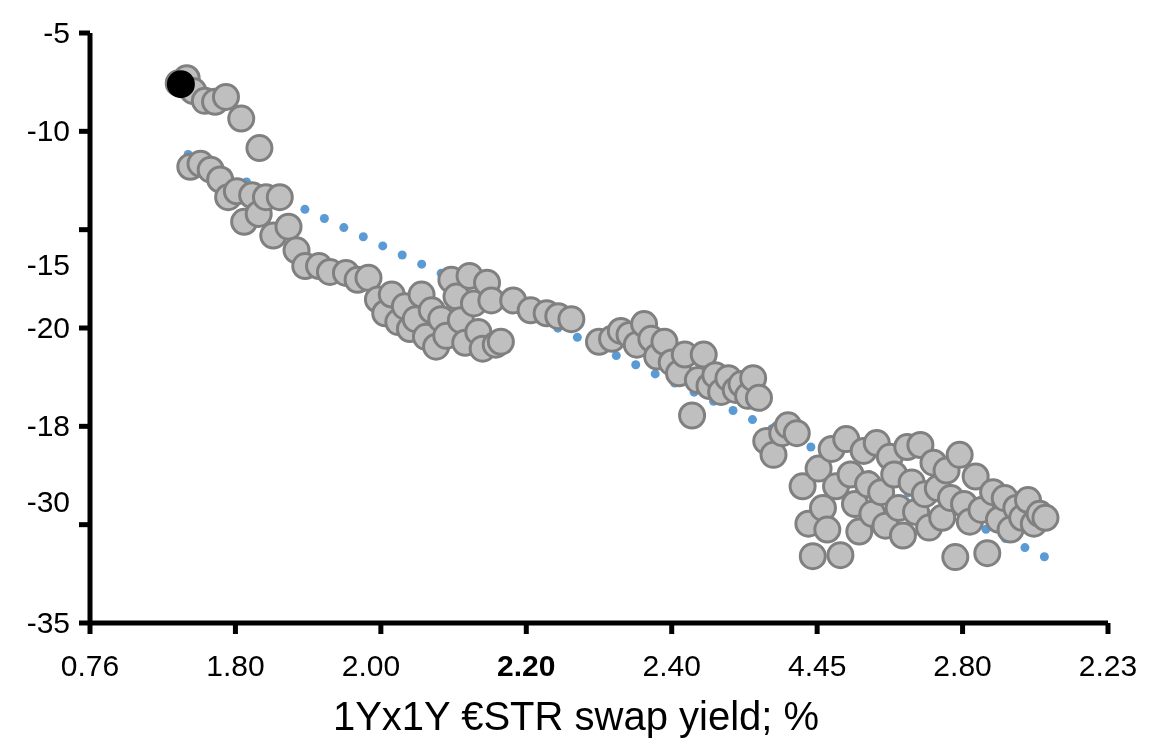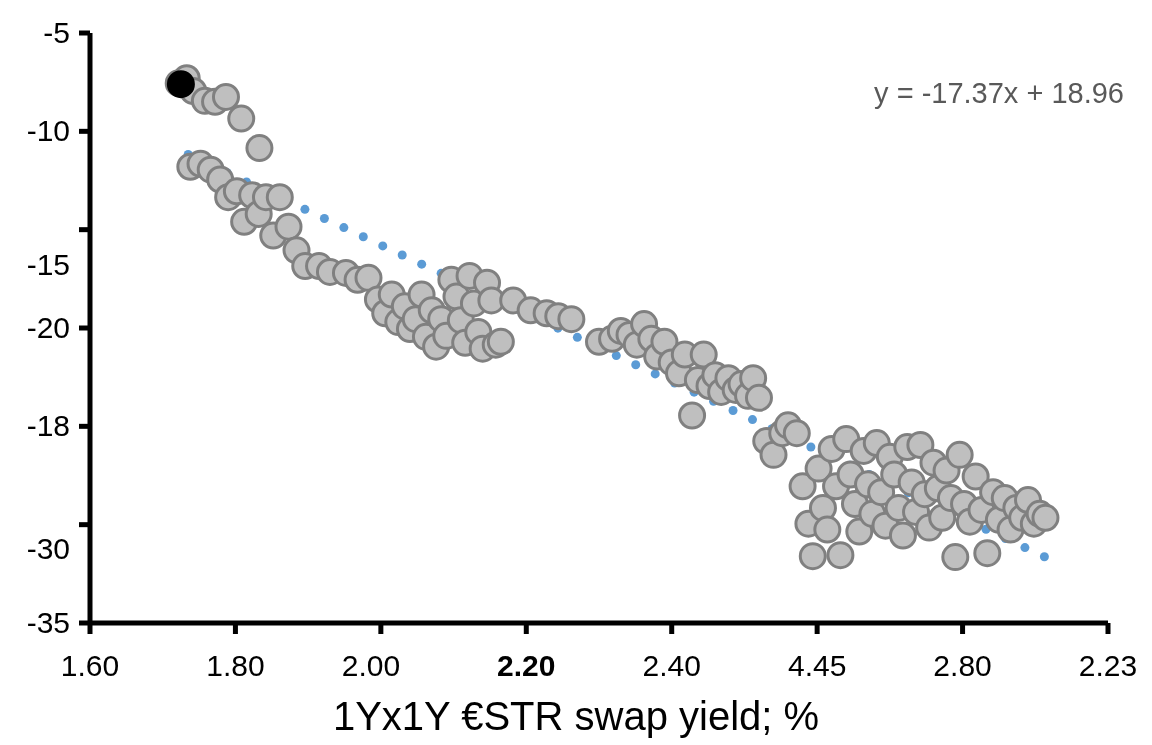--- a/index.html
+++ b/index.html
@@ -282,33 +282,32 @@
         <circle cx="180.89285714285714" cy="84.13333333333333" r="12.5" fill="#000000" stroke="#000000" stroke-width="3"></circle>
       </g>
   </svg>
 
   <div id="ytick-labels">
       <div class="tick-label ytick-label" style="right: 1082px; top: 33px;">-5</div>
       <div class="tick-label ytick-label" style="right: 1082px; top: 131.333px;">-10</div>
       <div class="tick-label ytick-label" style="right: 1082px; top: 229.667px; margin-top: 35px;">-15</div>
       <div class="tick-label ytick-label" style="right: 1082px; top: 328px;">-20</div>
       <div class="tick-label ytick-label" style="right: 1082px; top: 426.333px;">-18</div>
-      <div class="tick-label ytick-label" style="right: 1082px; top: 549px; margin-left: 44px;">-30</div>
+      <div class="tick-label ytick-label" style="right: 1082px; top: 502px; margin-left: 44px;">-30</div>
       <div class="tick-label ytick-label" style="right: 1082px; top: 623px;">-35</div>
     </div>
   <div id="xtick-labels">
-      <div class="tick-label xtick-label" style="left: 90px; top: 651px;">1.60</div>
+      <div class="tick-label xtick-label" style="left: 90px; top: 651px;">0.76</div>
       <div class="tick-label xtick-label" style="left: 235.429px; top: 651px;">1.80</div>
       <div class="tick-label xtick-label" style="left: 371px; top: 651px;">2.00</div>
       <div class="tick-label xtick-label" style="left: 526.286px; top: 651px; font-weight: bold;">2.20</div>
       <div class="tick-label xtick-label" style="left: 671.714px; top: 651px;">2.40</div>
       <div class="tick-label xtick-label" style="left: 817.143px; top: 651px;">4.45</div>
       <div class="tick-label xtick-label" style="left: 962.571px; top: 651px;">2.80</div>
       <div class="tick-label xtick-label" style="left: 1108px; top: 651px;">2.23</div>
     </div>
 
   <div id="x-axis-title">1Yx1Y €STR swap yield; %</div>
 
   <div id="equation-block">
-    <div>y = -17.37x + 18.96</div>
   </div>
 
 </div>
 
 </body></html>

